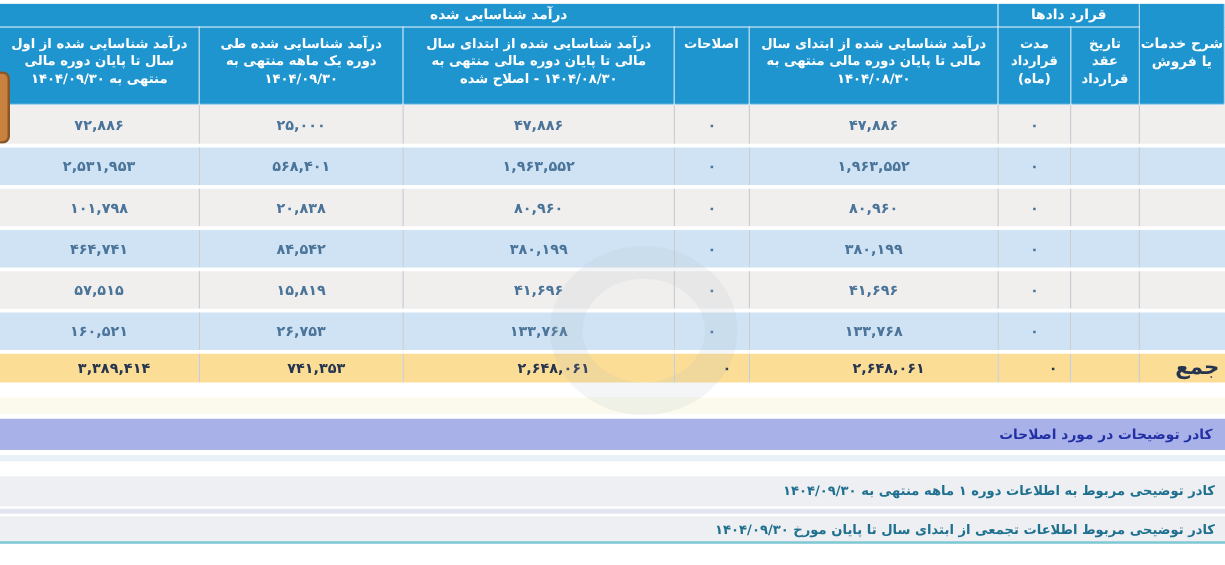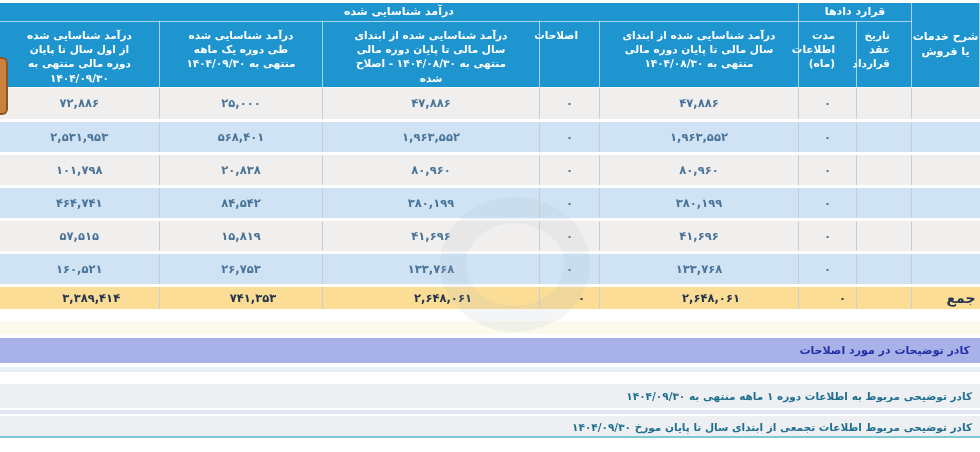--- a/index.html
+++ b/index.html
@@ -13,36 +13,36 @@
   }
   *{box-sizing:border-box;}
   body{margin:0;width:980px;height:452px;background:#ffffff;
        font-family:"DejaVu Sans", sans-serif;overflow:hidden;}
   .page{position:relative;width:980px;height:452px;direction:rtl;}
 
   
   table{width:980px;border-collapse:collapse;table-layout:fixed;direction:rtl;margin-top:2px;}
   thead th{background:var(--header_bg);color:var(--header_text);
            font-size:10.5px;font-weight:bold;line-height:1.35;
-           border:1px solid rgba(255,255,255,.6);padding:2px 21px;}
+           border:1px solid rgba(255,255,255,.6);padding:2px 8px;}
   tr.group-row th{height:19px;vertical-align:middle;padding:1px 0;font-size:11px;}
   tr.sub-row th{height:62px;vertical-align:top;padding-top:6px;}
   th.service-h{vertical-align:top;padding-top:5px;}
 
   tbody td{height:33px;background:var(--row_light);
            border-bottom:3px solid #ffffff;border-left:1px solid var(--grid_line);
            font-size:11.5px;font-weight:bold;color:var(--num_text);
            text-align:center;vertical-align:middle;padding:0 4px;}
   tbody td:last-child{border-left:none;margin-left:36px;}
   tbody tr.alt td{background:var(--row_blue);}
   tbody td.num{direction:ltr;}
 
   tbody tr.total-row td{background:var(--total_bg);color:var(--total_text);
            height:25px;border-top:1px solid var(--total_border);border-bottom:2px solid #ffffff;padding-left:28px;}
-  tbody tr.total-row td.label-cell{text-align:right;padding-left:2px;font-size:14px;margin-top:39px;}
+  tbody tr.total-row td.label-cell{text-align:right;padding-left:2px;font-size:17px;margin-top:39px;}
   tbody tr.total-row td.align-end{text-align:right;padding-right:10px;}
 
   
   .cream-strip{height:13px;background:var(--cream);margin-top:10px;}
   .footer-bar{height:25px;line-height:25px;background:var(--footer_bar_bg);
               color:var(--footer_bar_text);font-size:11px;font-weight:bold;
               text-align:right;padding-left:6px;padding-right:10px;margin-top:4px;}
   .strip-a{height:5px;background:#eaf0f8;margin-top:4px;}
   .note-row{height:24px;line-height:24px;background:var(--note_bg);
             color:var(--note_text);font-size:10.5px;font-weight:bold;
@@ -76,21 +76,21 @@
         <col style="width:160px">
     </colgroup>
     <thead>
       <tr class="group-row">
         <th rowspan="2" class="service-h">شرح خدمات یا فروش</th>
         <th colspan="2">قرارد دادها</th>
         <th colspan="5">درآمد شناسایی شده</th>
       </tr>
       <tr class="sub-row">
         <th>تاریخ عقد قرارداد</th>
-        <th>مدت اطلاعات (ماه)</th>
+        <th>مدت قرارداد (ماه)</th>
         <th>درآمد شناسایی شده از ابتدای سال مالی تا پایان دوره مالی منتهی به ۱۴۰۴/۰۸/۳۰</th>
         <th>اصلاحات</th>
         <th>درآمد شناسایی شده از ابتدای سال مالی تا پایان دوره مالی منتهی به ۱۴۰۴/۰۸/۳۰ - اصلاح شده</th>
         <th>درآمد شناسایی شده طی دوره یک ماهه منتهی به ۱۴۰۴/۰۹/۳۰</th>
         <th>درآمد شناسایی شده از اول سال تا پایان دوره مالی منتهی به ۱۴۰۴/۰۹/۳۰</th>
       </tr>
     </thead>
     <tbody>
       <tr>
         <td></td>

